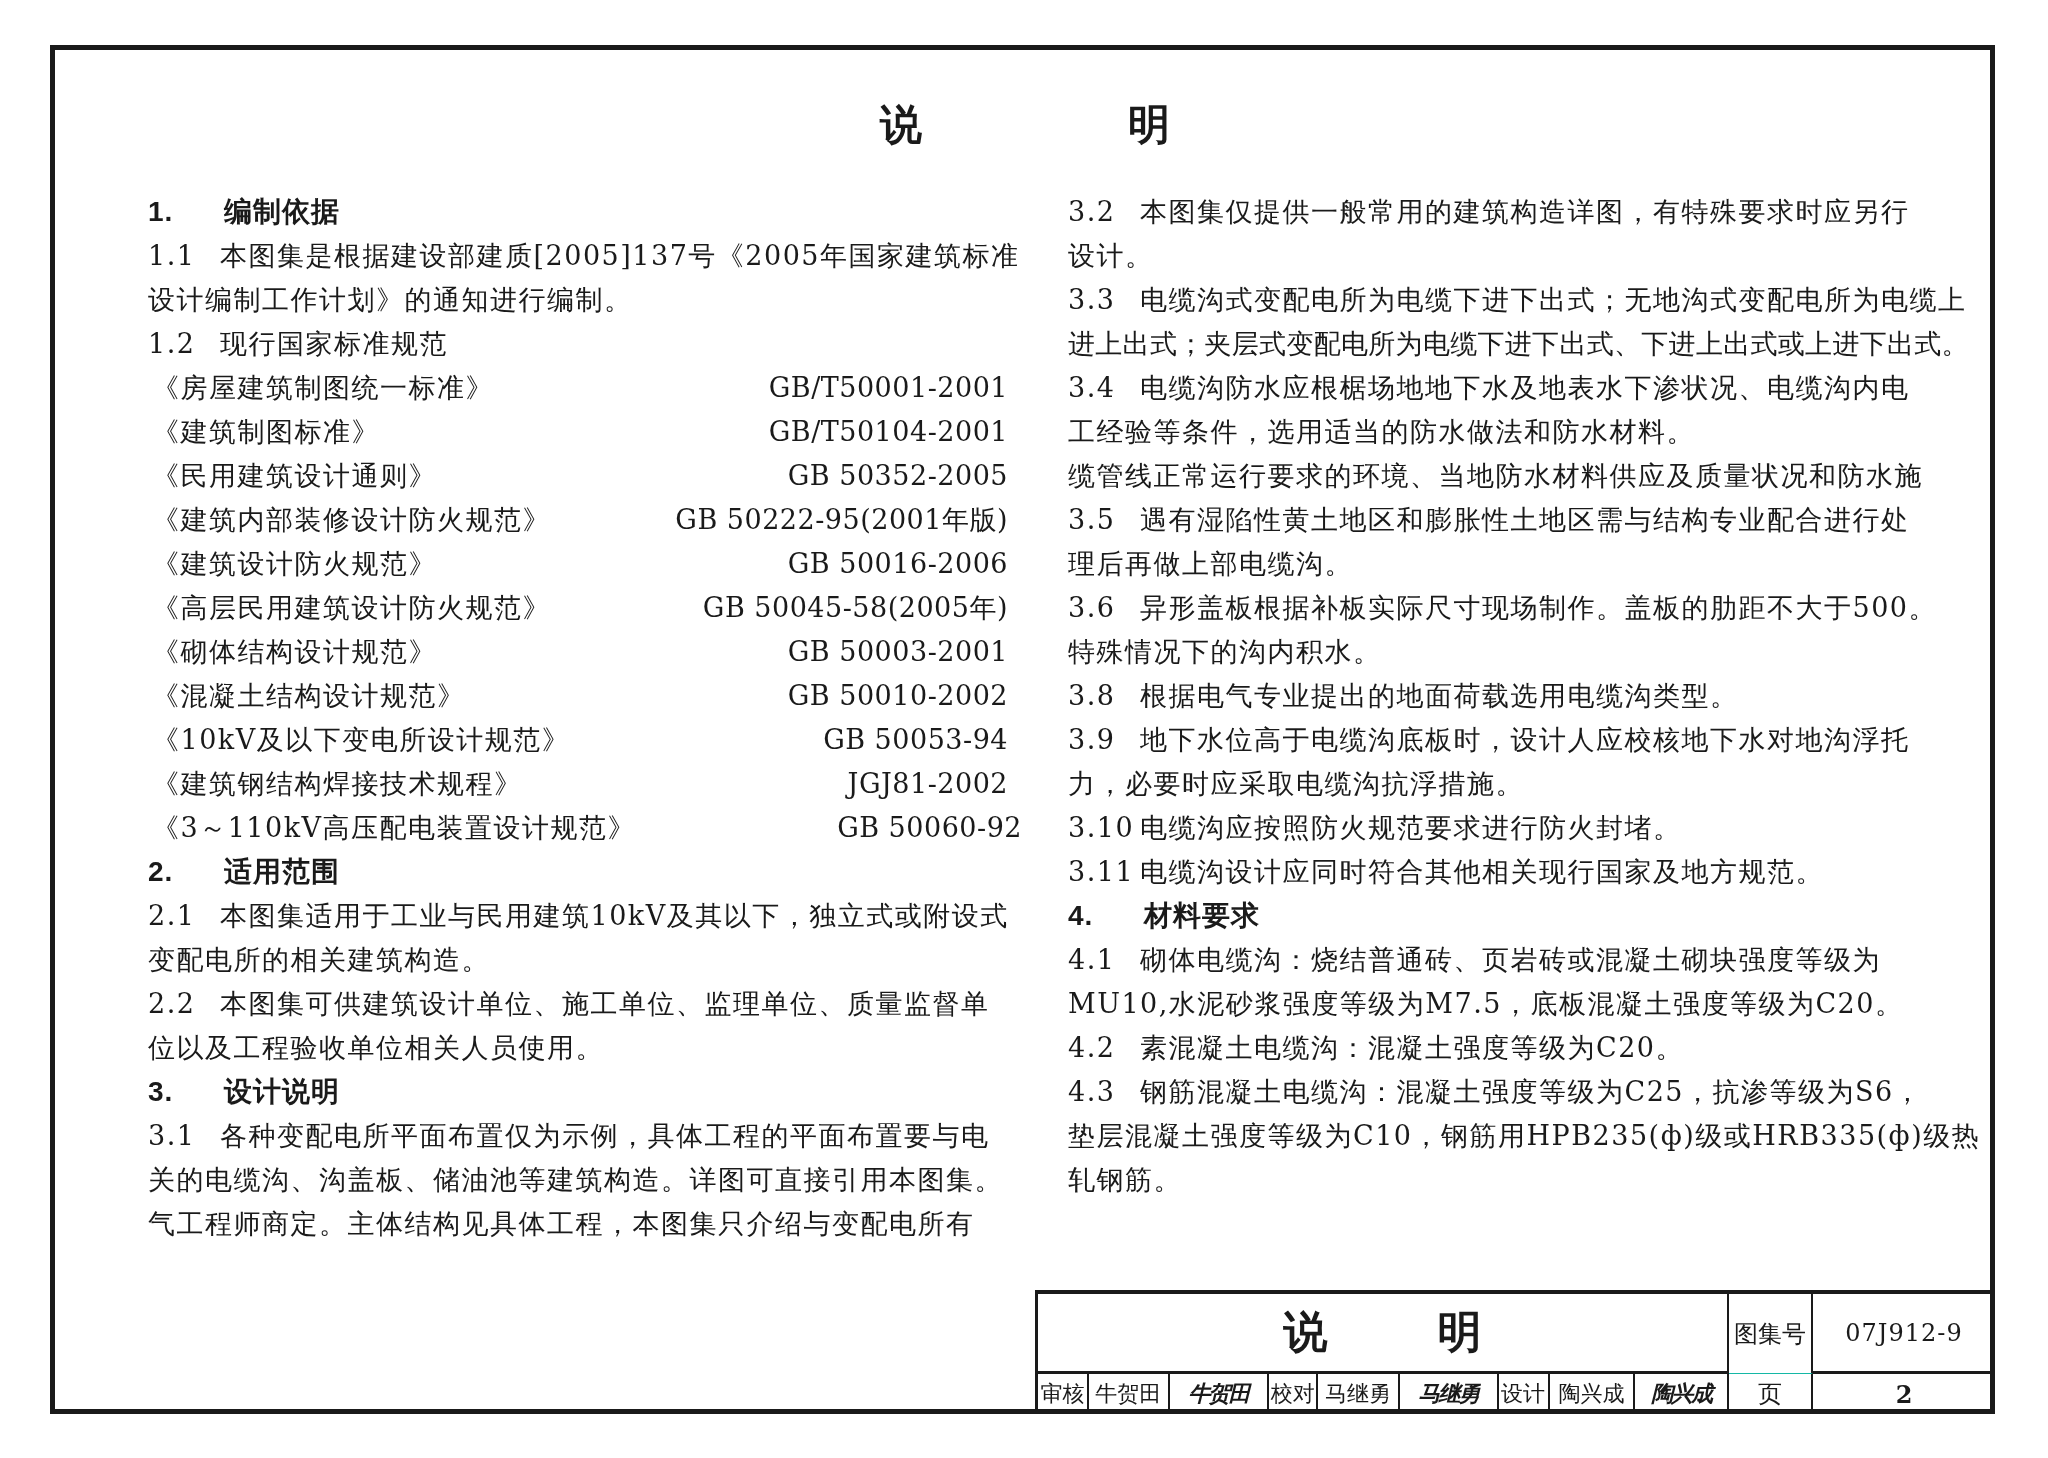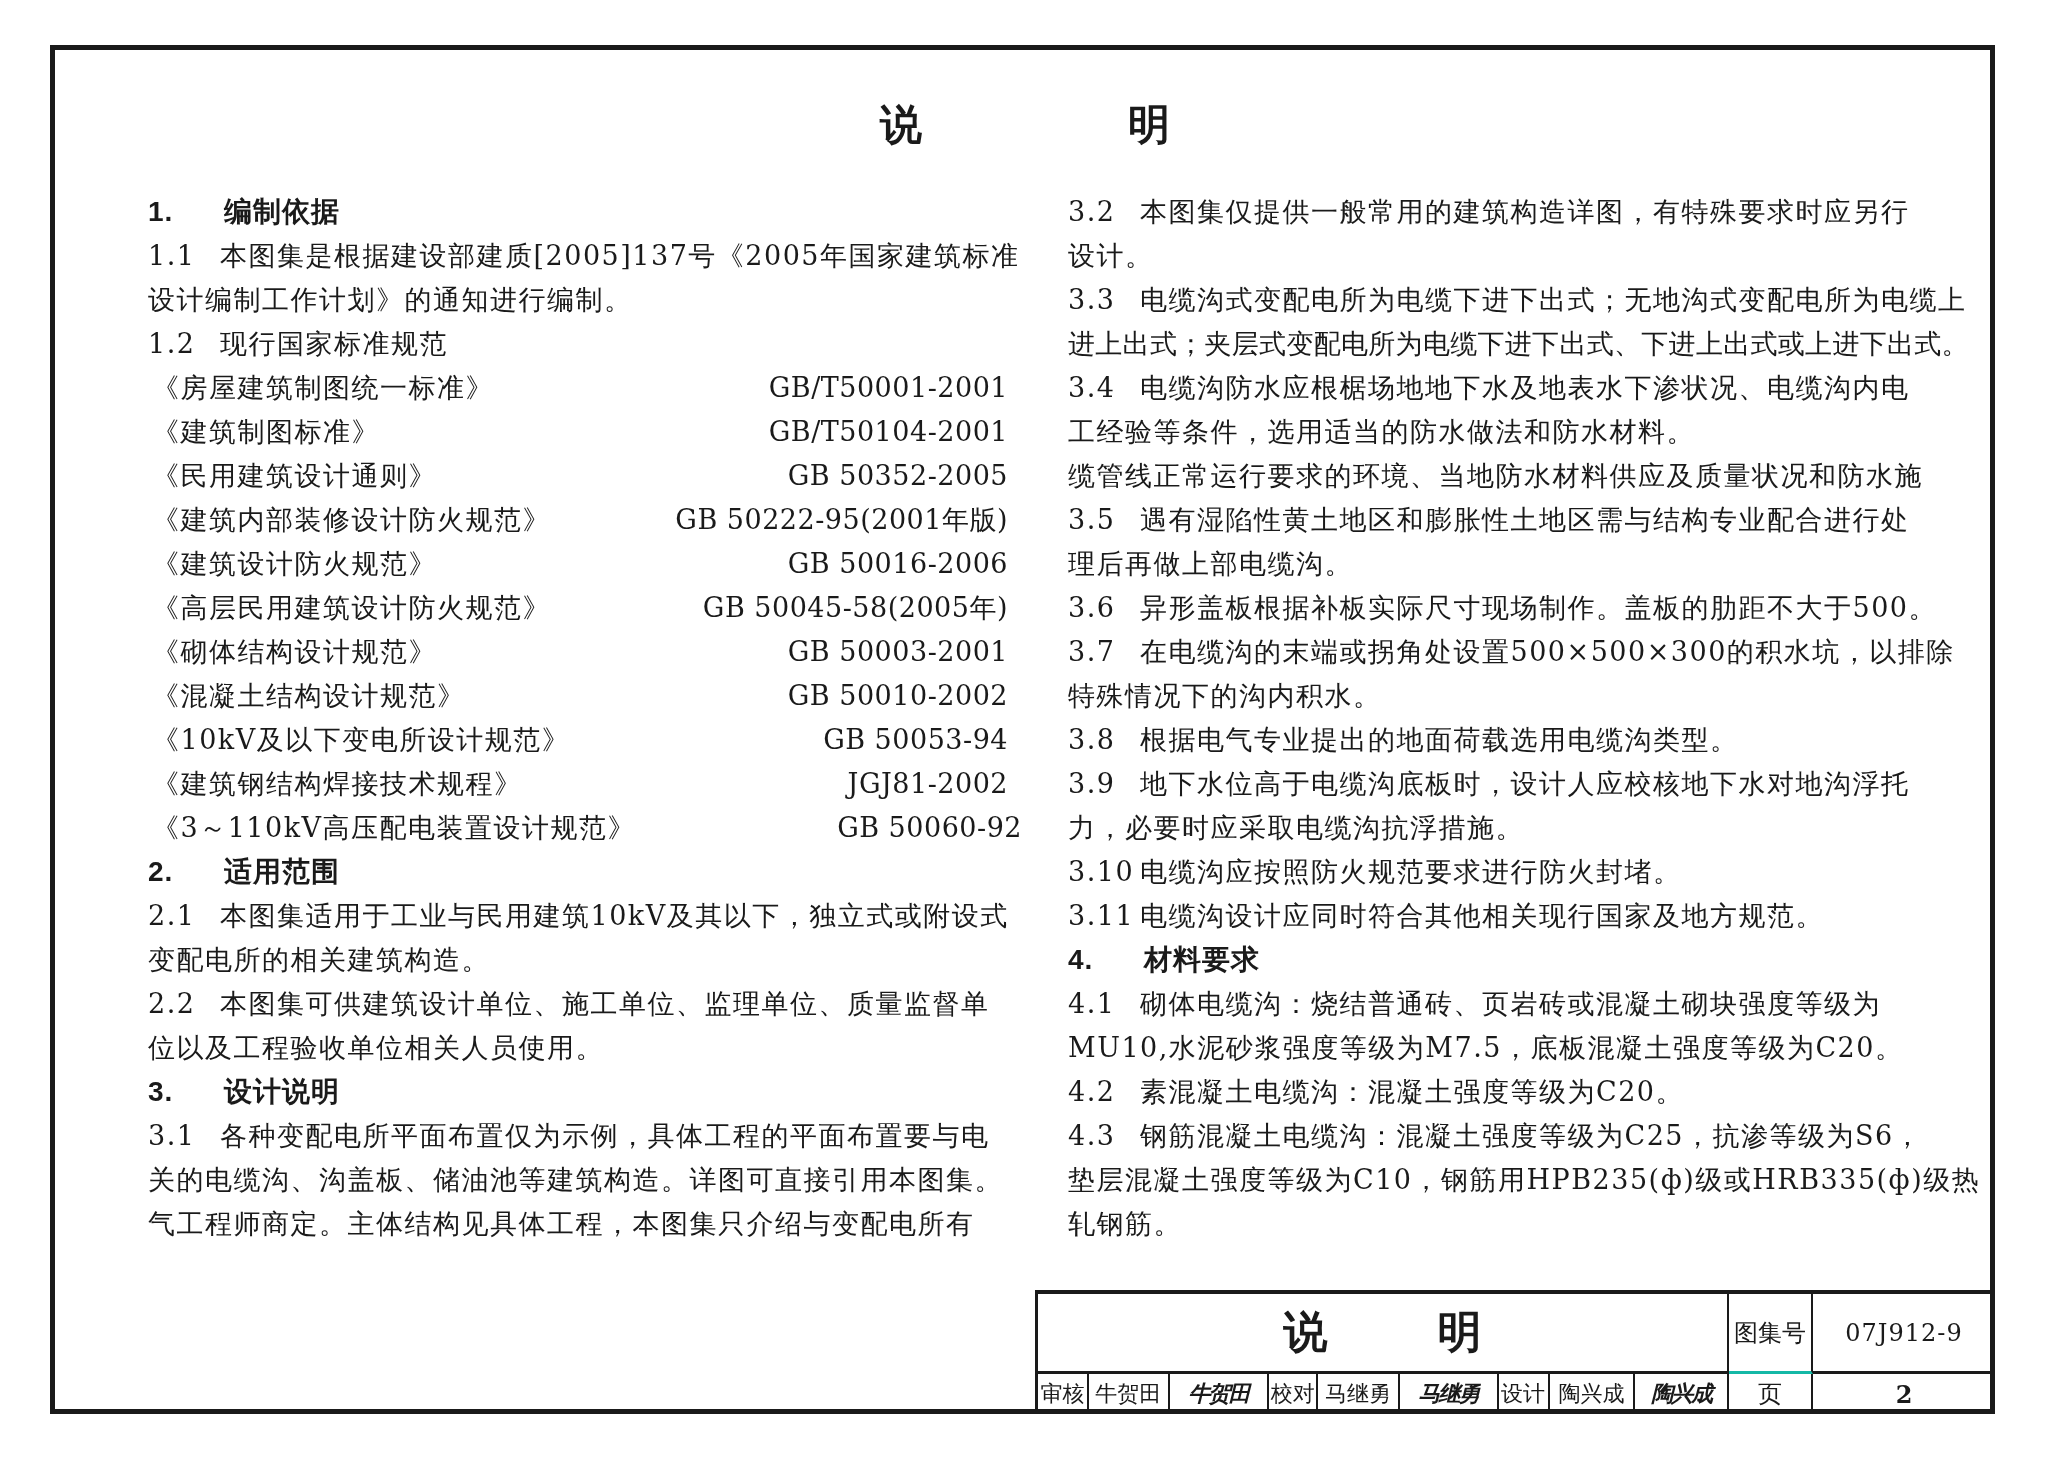--- a/index.html
+++ b/index.html
@@ -22,21 +22,21 @@
   .cont { padding-left: 0; }
 
   .title-block { position: absolute; left: 1035px; top: 1290px; width: 960px; height: 124px;
                  border-top: 4px solid #1a1a1a; border-left: 3px solid #1a1a1a; box-sizing: border-box; }
   .tb-name { position: absolute; left: 0; top: 0; width: 691px; height: 80px;
              display: flex; align-items: center; justify-content: center; gap: 110px;
              font-family: "DejaVu Sans", "Liberation Sans", sans-serif; font-weight: bold; font-size: 44px;
              border-right: 2px solid #1a1a1a; border-bottom: 3px solid #1a1a1a; box-sizing: border-box; }
   .tb-cell { position: absolute; box-sizing: border-box; display: flex; align-items: center; justify-content: center;
              font-size: 24px; }
-  .tb-atlas-label { left: 691px; top: 0; width: 84px; height: 80px; border-right: 2px solid #1a1a1a; border-bottom: 3px solid #14b8a6; }
+  .tb-atlas-label { left: 691px; top: 0; width: 84px; height: 80px; border-right: 2px solid #1a1a1a; border-bottom: 1px solid #14b8a6; }
   .tb-atlas-value { left: 775px; top: 0; width: 182px; height: 80px; border-bottom: 3px solid #1a1a1a; letter-spacing: 1px; }
   .tb-page-label { left: 691px; top: 80px; width: 84px; height: 40px; border-right: 2px solid #1a1a1a; }
   .tb-page-value { left: 775px; top: 80px; width: 182px; height: 40px; font-weight: bold; }
   .tb-row2 { position: absolute; left: 0; top: 80px; width: 691px; height: 40px; display: flex;
              border-right: 2px solid #1a1a1a; box-sizing: border-box; }
   .tb-row2 > div { box-sizing: border-box; border-right: 2px solid #1a1a1a; display: flex; align-items: center;
                    justify-content: center; font-size: 22px; white-space: nowrap; overflow: hidden; }
   .tb-row2 > div:last-child { border-right: none; }
   .sig { font-family: "DejaVu Serif", serif; font-style: italic; font-weight: bold; font-size: 22px; letter-spacing: -2px; }
 </style>
@@ -150,23 +150,20 @@
 
   <div class="line para">
     <span class="num">3.5</span><span>遇有湿陷性黄土地区和膨胀性土地区需与结构专业配合进行处</span>
   </div>
   <div class="line cont">理后再做上部电缆沟。</div>
 
   <div class="line para">
     <span class="num">3.6</span><span>异形盖板根据补板实际尺寸现场制作。盖板的肋距不大于500。</span>
   </div>
 
-  <div class="line para">
-    <span class="num">3.7</span><span>在电缆沟的末端或拐角处设置500×500×300的积水坑，以排除</span>
-  </div>
   <div class="line cont">特殊情况下的沟内积水。</div>
 
   <div class="line para">
     <span class="num">3.8</span><span>根据电气专业提出的地面荷载选用电缆沟类型。</span>
   </div>
 
   <div class="line para">
     <span class="num">3.9</span><span>地下水位高于电缆沟底板时，设计人应校核地下水对地沟浮托</span>
   </div>
   <div class="line cont">力，必要时应采取电缆沟抗浮措施。</div>

